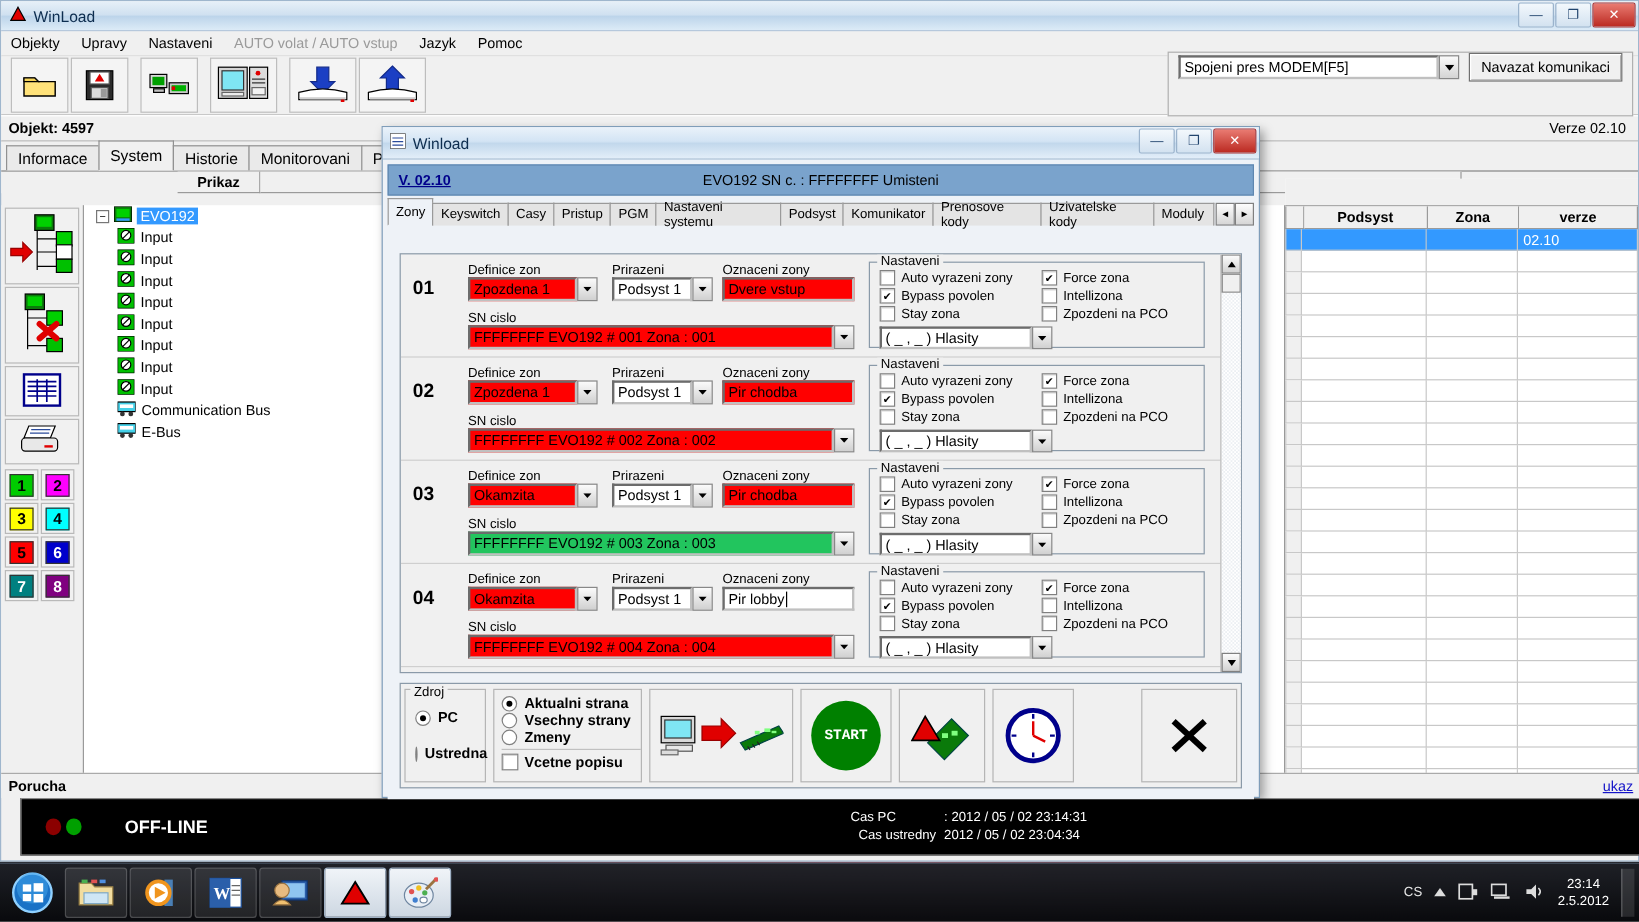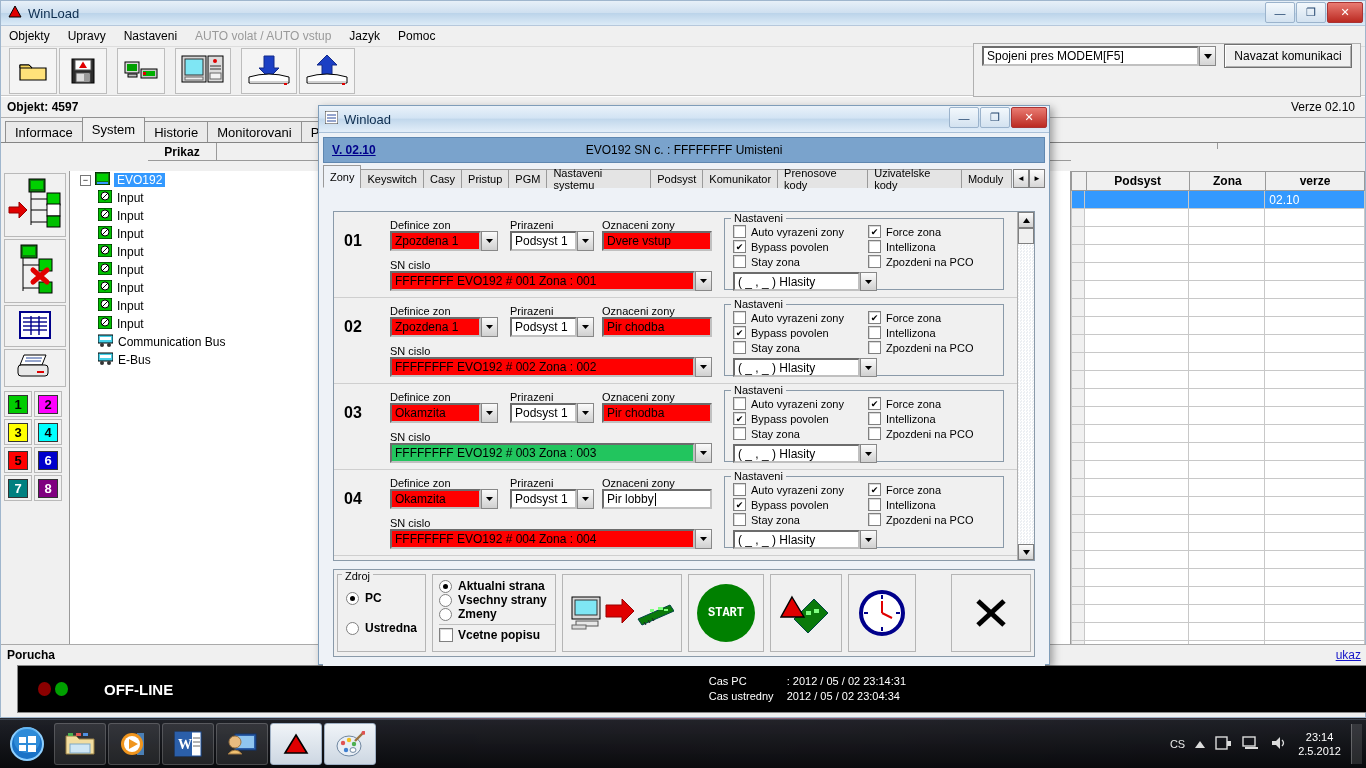--- a/index.html
+++ b/index.html
@@ -622,21 +622,21 @@
   <div class="statusblack">
     <div style="display:flex;align-items:center;height:100%;padding-left:20px;">
       <span class="led" style="background:#8b0000;"></span>
       <span class="led" style="background:#00a000;margin-left:4px;"></span>
       <span style="color:#fff;font-weight:bold;font-size:15px;margin-left:36px;">OFF-LINE</span>
       <div style="margin-left:auto;margin-right:470px;color:#fff;font-size:11px;line-height:15px;">
         <div style="display:flex;">
             <span style="width:78px">Cas PC</span>
             <span>: 2012 / 05 / 02   23:14:31</span>
           </div>
-        <div style="display:flex;">
+        <div style="display:flex;text-align:center;">
             <span style="width:78px">Cas ustredny</span>
             <span>2012 / 05 / 02   23:04:34</span>
           </div>
       </div>
     </div>
   </div>
 </div>
 
 <div id="dlg">
   <div class="d-title">
@@ -1020,21 +1020,21 @@
         <div class="sbtn" style="position:absolute;bottom:0;">
           <svg width="7" height="5">
               <polygon points="0,0 7,0 3.5,5" fill="#000"></polygon>
             </svg>
           </div>
       </div>
     </div>
 
     <div class="bottombar">
 
-      <div class="bpanel" style="width:89px;display:block;">
+      <div class="bpanel" style="width:68px;display:block;">
         <div class="grplbl" style="position:relative;top:-6px;left:4px;display:inline-block;">Zdroj</div>
         <div class="rrow" style="margin:2px 0 0 8px;font-weight:normal;">
           <span class="radio">
               <span class="dot"></span>
             </span>
           <span style="font-weight:bold">PC</span>
         </div>
         <div class="rrow" style="margin:16px 0 0 8px;font-weight:normal;">
           <span class="radio"></span>
           <span style="font-weight:bold">Ustredna</span>

